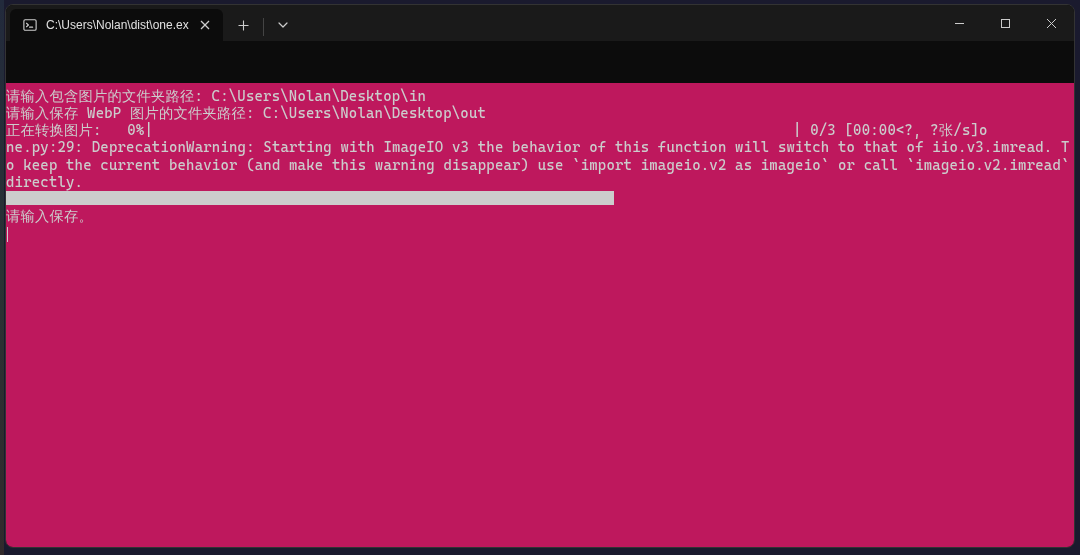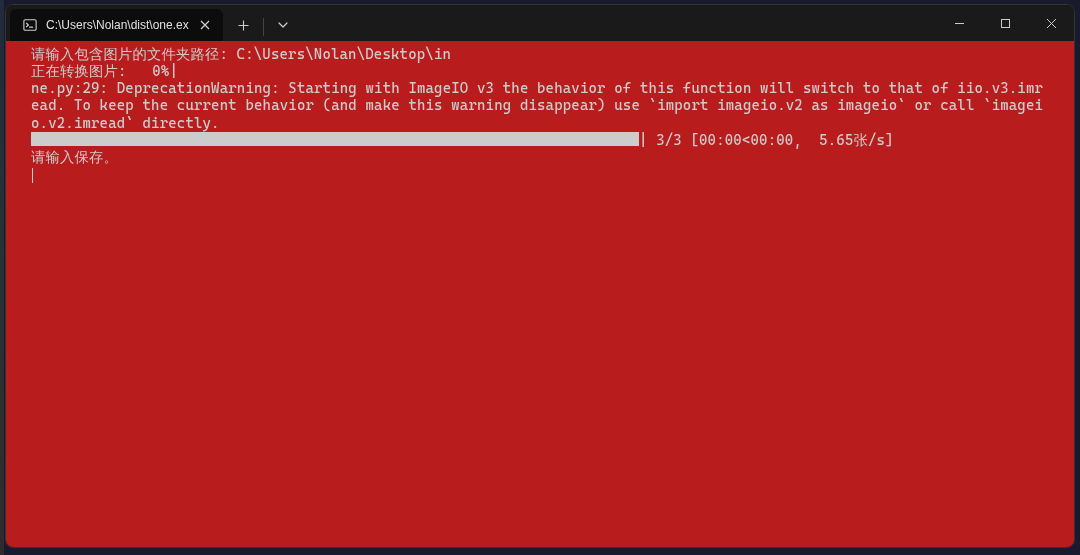--- a/index.html
+++ b/index.html
@@ -101,28 +101,29 @@
     .win-btn {
       width: 46px;
       height: 36px;
       display: flex;
       align-items: center;
       justify-content: center;
       color: #e0e0e0;
     }
     .terminal-body {
       flex: 1;
-      background: #b91c1c;
-      padding: 5px 25px;
+      background: #be185d;
+      padding: 5px 0;
       color: #cccccc;
       font-size: 14.3px;
       line-height: 1.2;
       font-family: Consolas, 'Cascadia Mono', 'Microsoft YaHei', monospace;
       letter-spacing: 0.2px;
       overflow: hidden;
+      margin-top: 42px;
     }
     .term-line {
       white-space: pre;
       min-height: 17px;
     }
     .term-wrap {
       white-space: pre-wrap;
       word-break: break-all;
     }
     .progress-bar {
@@ -203,19 +204,20 @@
         <svg width="11" height="11" viewBox="0 0 11 11">
           <line x1="1" y1="1" x2="10" y2="10" stroke="#ccc" stroke-width="1"></line>
           <line x1="10" y1="1" x2="1" y2="10" stroke="#ccc" stroke-width="1"></line>
         </svg>
       </div>
     </div>
   </div>
 
   <div class="terminal-body">
     <div class="term-line">请输入包含图片的文件夹路径: C:\Users\Nolan\Desktop\in</div>
-    <div class="term-line" style="display:flex;"><span>正在转换图片:   0%|</span><span style="flex:0 0 640px;"></span></div>
+    <div class="term-line">请输入保存 WebP 图片的文件夹路径: C:\Users\Nolan\Desktop\out</div>
+    <div class="term-line" style="display:flex;"><span>正在转换图片:   0%|</span><span style="flex:0 0 640px;"></span><span>| 0/3 [00:00&lt;?, ?张/s]o</span></div>
     <div class="term-wrap">ne.py:29: DeprecationWarning: Starting with ImageIO v3 the behavior of this function will switch to that of iio.v3.imread. To keep the current behavior (and make this warning disappear) use `import imageio.v2 as imageio` or call `imageio.v2.imread` directly.</div>
-    <div class="term-line" style="display:flex;align-items:center;"><span class="progress-bar" style="width:608px;"></span><span>| 3/3 [00:00&lt;00:00,  5.65张/s]</span></div>
+    <div class="term-line" style="display:flex;align-items:center;"><span class="progress-bar" style="width:608px;"></span></div>
     <div class="term-line">请输入保存。</div>
     <div class="term-line"><span class="cursor"></span></div>
   </div>
 </div>
 
 </body></html>

